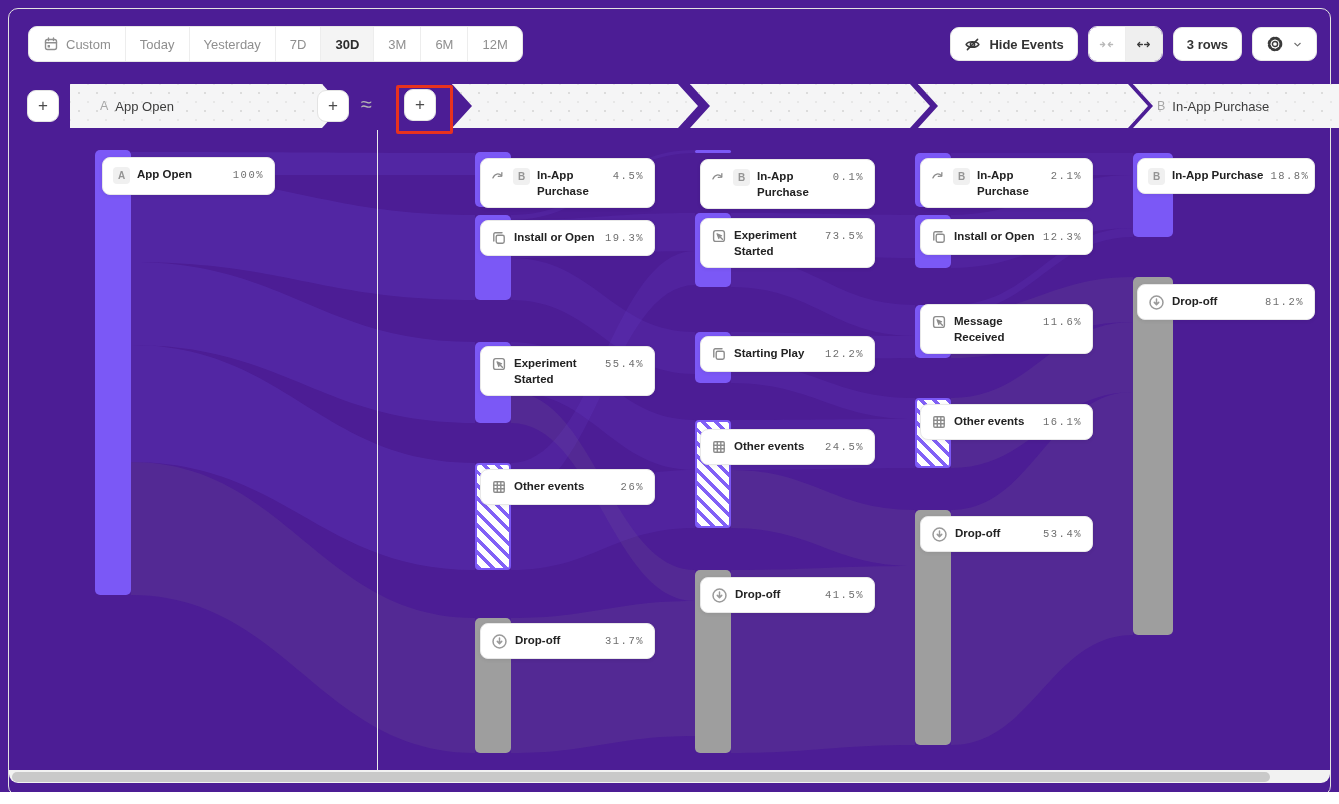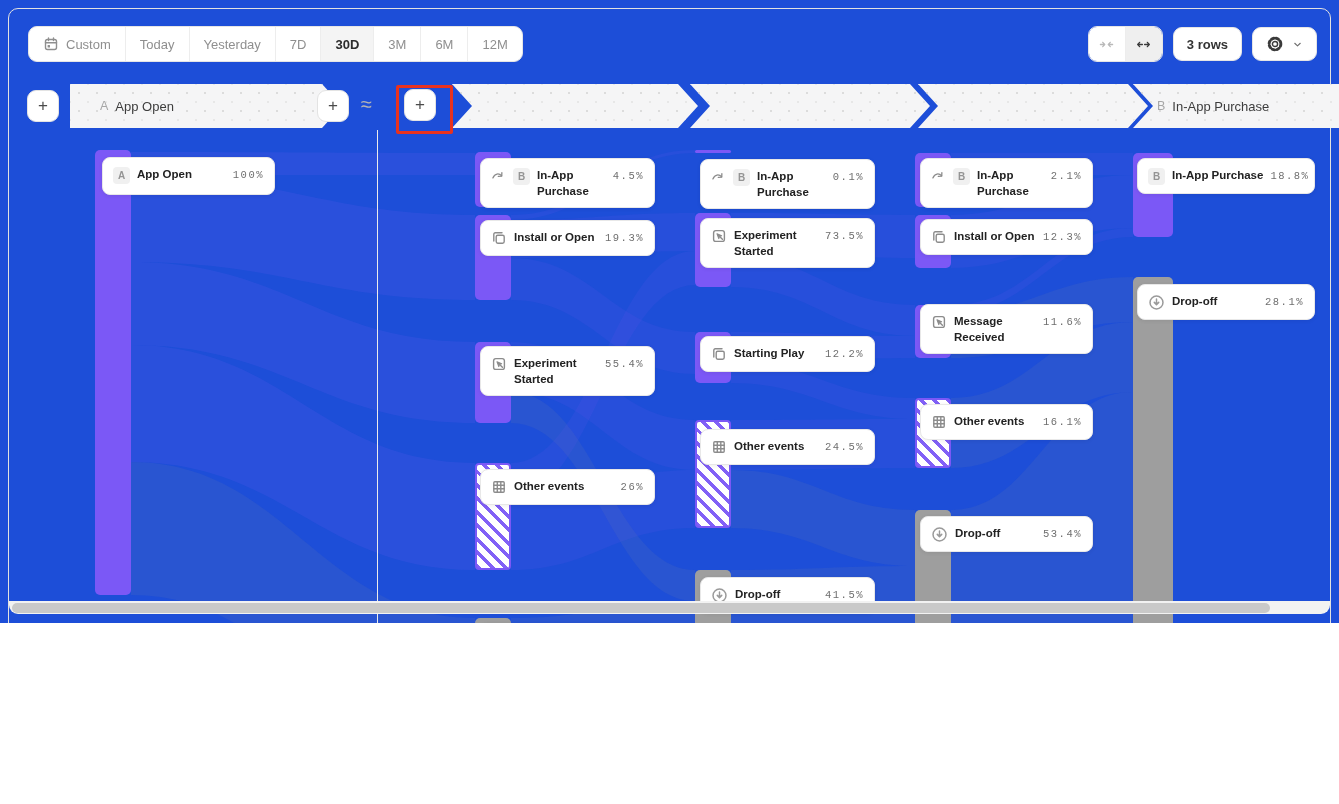--- a/index.html
+++ b/index.html
@@ -1,16 +1,16 @@
 <!DOCTYPE html>
 <html><head>
 <meta charset="utf-8">
 <style>
   html,body{margin:0;padding:0;background:#fff;}
-  .page{position:relative;width:1339px;height:623px;background:#1d4ed8;overflow:hidden;
+  .page{position:relative;width:1339px;height:792px;background:#4c1d95;overflow:hidden;
         font-family:"Liberation Sans",sans-serif;}
   .frame{position:absolute;left:8px;top:8px;width:1321px;height:786px;
          border:1px solid #e2e2e2;border-radius:10px;z-index:0;}
   .stage{position:absolute;inset:0;z-index:1;}
 
   
   .toolbar{position:absolute;left:28px;right:22px;top:26px;height:36px;
            display:flex;justify-content:space-between;align-items:center;z-index:6;}
   .dateseg{display:flex;align-items:stretch;background:#fff;border:1px solid #e5e5e5;
            border-radius:9px;overflow:hidden;height:34px;}
@@ -137,20 +137,30 @@
             <span>3M</span>
           </div>
           <div class="cell">
             <span>6M</span>
           </div>
           <div class="cell">
             <span>12M</span>
           </div>
         </div>
       <div class="tools-right">
+        <button class="btn">
+          <span class="icn" id="icoEyeOff" style="color: rgb(58, 58, 58);">
+              <svg width="17" height="17" viewBox="0 0 16 16" fill="none" stroke="currentColor" stroke-width="1.4" stroke-linecap="round" stroke-linejoin="round">
+                <path d="M2 8c2-3.4 10-3.4 12 0-2 3.4-10 3.4-12 0Z"></path>
+                <circle cx="8" cy="8" r="2"></circle>
+                <path d="M3.2 12.8 12.8 3.2"></path>
+              </svg>
+            </span>
+          <span>Hide Events</span>
+        </button>
         <div class="segpair">
           <div class="cell">
             <span class="icn" id="icoArrIn" style="color: rgb(185, 185, 185);">
                 <svg width="15" height="15" viewBox="0 0 16 16" fill="none" stroke="currentColor" stroke-width="1.4" stroke-linecap="round" stroke-linejoin="round">
                   <path d="M1.5 8h4.6M4 5.7 6.1 8 4 10.3M14.5 8H9.9M12 5.7 9.9 8l2.1 2.3"></path>
                 </svg>
               </span>
           </div>
           <div class="cell on">
             <span class="icn" id="icoArrOut" style="color: rgb(58, 58, 58);">
@@ -383,21 +393,21 @@
         </div>
         <div class="bar bar-drop" style="left: 1133px; top: 277px; width: 40px; height: 358px;"></div>
         <div class="card nowrap" style="left: 1137px; top: 284px; width: 178px; min-height: 36px;">
           <span class="icn" style="color: rgb(154, 154, 154);">
             <svg width="17" height="17" viewBox="0 0 16 16" fill="none" stroke="currentColor" stroke-width="1.4" stroke-linecap="round" stroke-linejoin="round">
               <circle cx="8" cy="8" r="6.1"></circle>
               <path d="M8 4.8v5M5.9 7.9 8 10l2.1-2.1"></path>
             </svg>
           </span>
           <span class="lbl">Drop-off</span>
-          <span class="pct">28.1%</span>
+          <span class="pct">81.2%</span>
         </div>
       </div>
 
     <div class="annotation" style="left:396px;top:85px;width:51px;height:43px;"></div>
 
     <div class="hscroll">
       <div class="hthumb"></div>
     </div>
   </div>
 </div>

